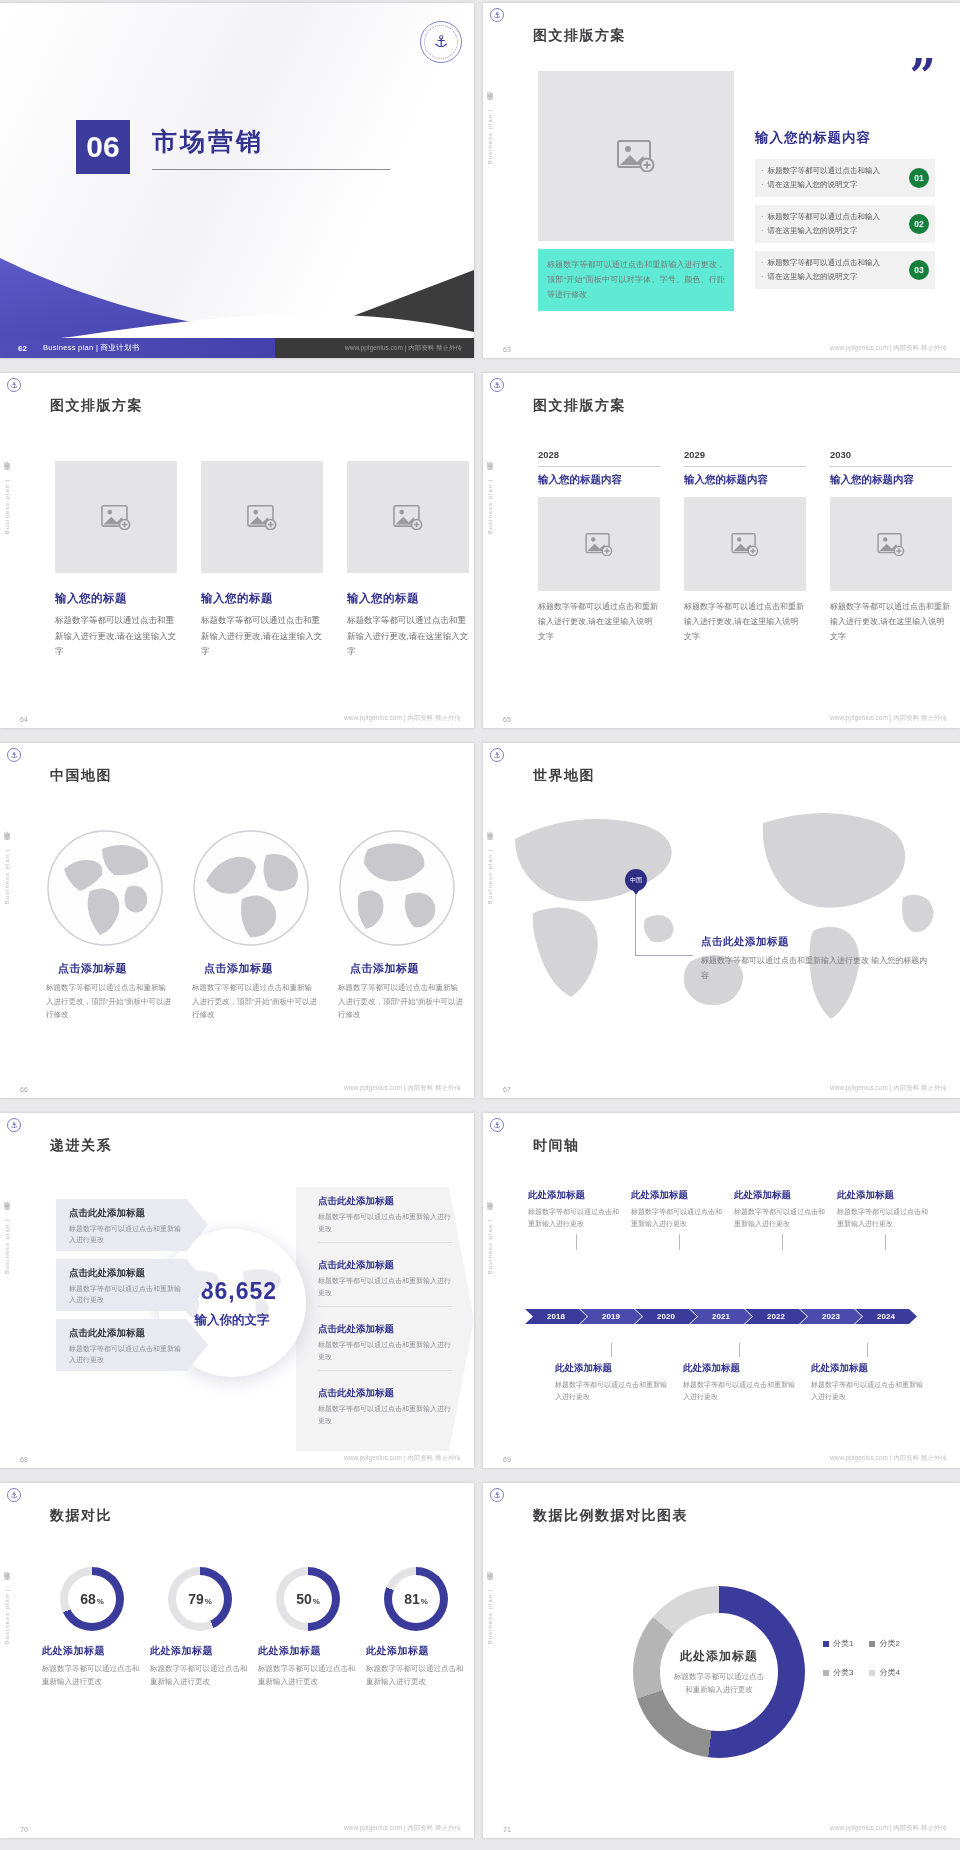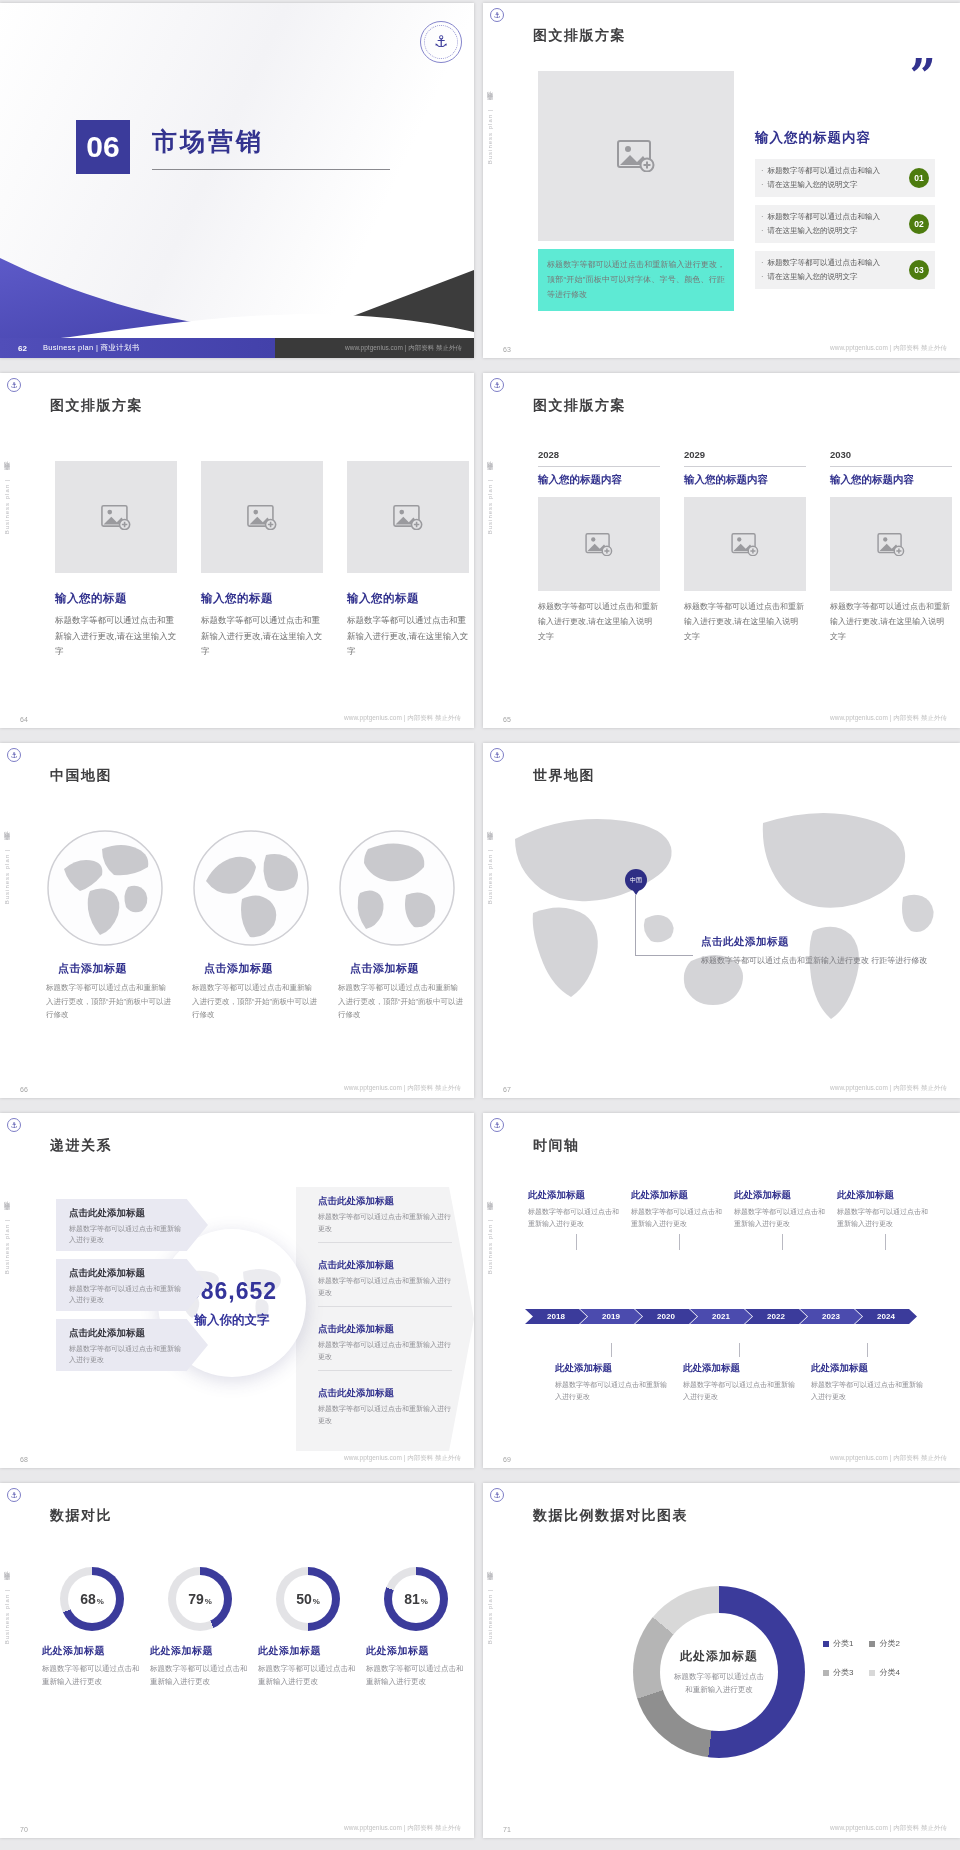--- a/index.html
+++ b/index.html
@@ -35,21 +35,21 @@
 
   
   .s63-img { position:absolute; left:55px; top:68px; width:196px; height:170px; background:#e4e4e6; display:flex; align-items:center; justify-content:center; }
   .s63-cap { position:absolute; left:55px; top:246px; width:196px; background:#5eead4; padding:8px 9px; font-size:8px; color:#777; line-height:1.9; text-align:justify; }
   .s63-quote { position:absolute; right:24px; top:50px; font-family:"DejaVu Serif",serif; font-size:46px; font-weight:700; color:#32328e; line-height:1; }
   .s63-h { position:absolute; left:272px; top:126px; font-size:13.5px; font-weight:700; color:#32328e; letter-spacing:1px; }
   .s63-items { position:absolute; left:272px; top:156px; width:180px; }
   .s63-item { background:#f1f1f2; display:flex; align-items:center; padding:5px 6px 5px 6px; margin-bottom:8px; min-height:38px; }
   .s63-lines { flex:1; font-size:7.5px; color:#595959; line-height:1.85; }
   .s63-lines div::before { content:"·"; margin-right:4px; color:#8a8a8a; }
-  .s63-badge { width:20px; height:20px; border-radius:50%; background:#4d7c0f; color:#fff; font-size:8.5px; font-weight:700; display:flex; align-items:center; justify-content:center; margin-left:6px; flex:0 0 20px; }
+  .s63-badge { width:20px; height:20px; border-radius:50%; background:#15803d; color:#fff; font-size:8.5px; font-weight:700; display:flex; align-items:center; justify-content:center; margin-left:6px; flex:0 0 20px; }
 
   
   .cols3 { position:absolute; left:55px; top:88px; display:flex; gap:24px; }
   .col64 { width:122px; }
   .ph { background:#e4e4e6; display:flex; align-items:center; justify-content:center; }
   .ph64 { height:112px; }
   .h64 { margin-top:18px; font-size:11.5px; font-weight:700; color:#32328e; letter-spacing:.5px; }
   .b64 { margin-top:7px; font-size:8.5px; color:#6f6f6f; line-height:1.85; }
   .cols65 { position:absolute; left:55px; top:76px; display:flex; gap:24px; }
   .col65 { width:122px; }
@@ -356,21 +356,21 @@
       <path d="M318 130 q22 -10 38 4 q12 14 6 40 q-8 32 -26 44 q-16 -14 -20 -42 q-4 -30 2 -46z" fill="#d4d4d7"></path>
       <path d="M408 96 q16 -6 26 4 q8 10 2 22 q-8 12 -20 8 q-12 -10 -8 -34z" fill="#d4d4d7"></path>
     </svg>
     <div class="pin67">
         <span>中国</span>
       </div>
     <div class="conn67v"></div>
     <div class="conn67h"></div>
     <div class="txt67">
       <div class="h67">点击此处添加标题</div>
-      <div class="b67">标题数字等都可以通过点击和重新输入进行更改 行距等进行修改</div>
+      <div class="b67">标题数字等都可以通过点击和重新输入进行更改 输入您的标题内容</div>
     </div>
     <div class="fnum">67</div>
     <div class="fsite">www.pptgenius.com | 内部资料 禁止外传</div>
   </div>
 
   <div class="slide">
     <div class="logo-sm">⚓</div>
     <div class="vtext">Business plan | 商业计划书</div>
     <div class="stitle">递进关系</div>
     <div class="band68"></div>

